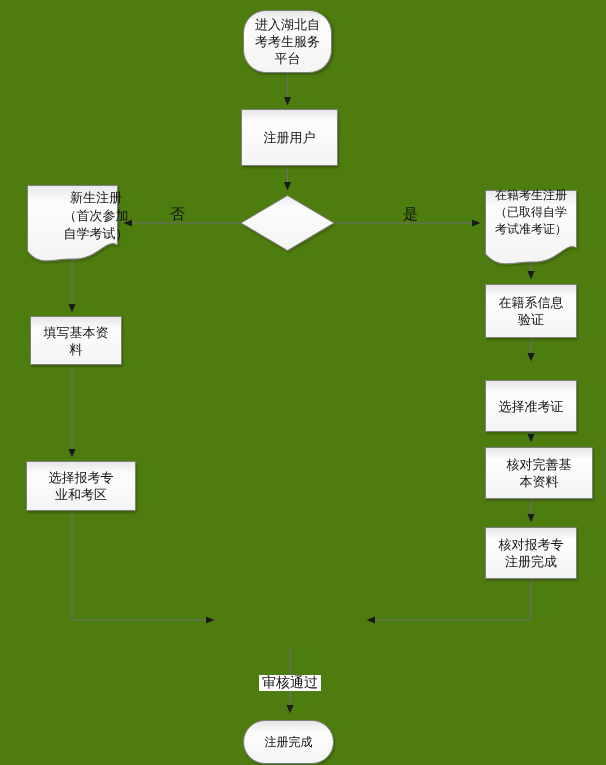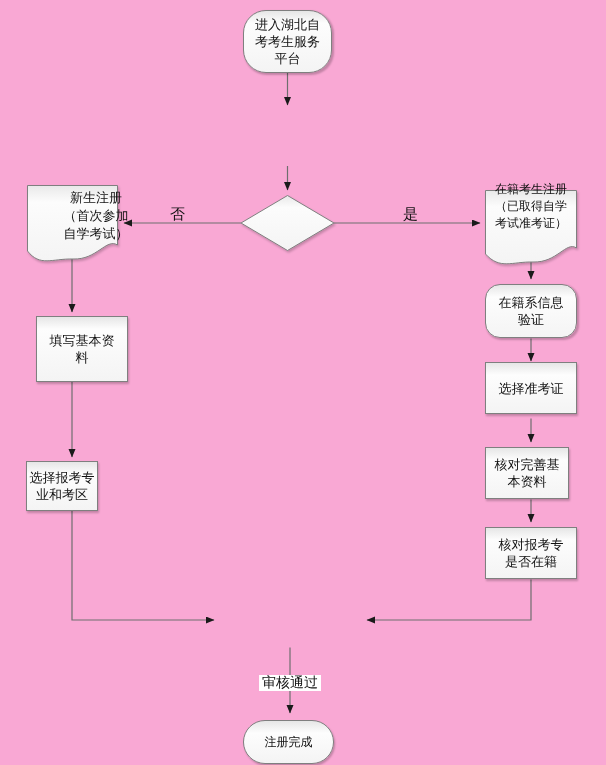--- a/index.html
+++ b/index.html
@@ -1,19 +1,19 @@
 <!DOCTYPE html>
 <html><head>
 <meta charset="utf-8">
 <style>
   html,body{margin:0;padding:0;background:#ffffff;}
   #canvas{
     position:relative;
     width:606px;height:765px;
-    background:#f9a8d4;
+    background:#4d7c0f;
     font-family:"Liberation Serif","DejaVu Serif",serif;
     color:#111111;
     overflow:hidden;
     text-decoration:underline;
   }
   #connector-layer{position:absolute;left:0;top:0;z-index:0;}
   .node{
     position:absolute;z-index:1;box-sizing:border-box;
     border:1px solid #7f7f7f;
     background:linear-gradient(180deg,#e6e6e6 0px,#fdfdfd 12px,#f4f4f4 100%);
@@ -82,49 +82,50 @@
       <polygon points="287.5,195.5 334,223 287.5,250.5 241,223" fill="url(#shapeGrad)" stroke="#7f7f7f" stroke-width="1"></polygon>
       <path d="M27.5,185.5 L117.5,185.5 L117.5,245 C106,238 97,260 73,259 C52,258.5 40,267 27.5,251 Z" fill="url(#shapeGrad)" stroke="#7f7f7f" stroke-width="1"></path>
       <path d="M485.5,190.5 L576.5,190.5 L576.5,248 C566,241 557,263 533,262 C512,261.5 500,270 485.5,254 Z" fill="url(#shapeGrad)" stroke="#7f7f7f" stroke-width="1"></path>
     </g>
   </svg>
 
   <div class="node terminator" style="left:243px;top:10px;width:89px;height:63px;">进入湖北自
 考考生服务
 平台</div>
 
+  <div class="node" style="left:241px;top:109px;width:97px;height:57px;">注册用户</div>
 
 
   <span class="edge-label" style="left:170px;top:206px;">否</span>
 
   <span class="edge-label" style="left:403px;top:206px;">是</span>
 
   <div class="overlay doc-text" style="left:27px;top:187px;width:108px;height:58px;margin-left:15px;">新生注册
 （首次参加
 自学考试）</div>
 
-  <div class="overlay doc-text small" style="left:486px;top:178px;width:90px;height:56px;">在籍考生注册
+  <div class="overlay doc-text small" style="left:486px;top:184px;width:90px;height:56px;">在籍考生注册
 （已取得自学
 考试准考证）</div>
 
-  <div class="node" style="left:36px;top:316px;width:92px;height:66px;">填写基本资
+  <div class="node" style="left:30px;top:316px;width:92px;height:49px;">填写基本资
 料</div>
 
-  <div class="node" style="left:26px;top:461px;width:72px;height:50px;">选择报考专
+  <div class="node" style="left:26px;top:461px;width:110px;height:50px;">选择报考专
 业和考区</div>
 
-  <div class="node" style="left:485px;top:284px;width:92px;height:54px;border-radius:15px;">在籍系信息
+  <div class="node" style="left:485px;top:284px;width:92px;height:54px;">在籍系信息
 验证</div>
 
-  <div class="node" style="left:485px;top:362px;width:92px;height:52px;">选择准考证</div>
+  <div class="node" style="left:485px;top:380px;width:92px;height:52px;">选择准考证</div>
 
-  <div class="node" style="left:485px;top:447px;width:84px;height:52px;">核对完善基
+  <div class="node" style="left:485px;top:447px;width:108px;height:52px;">核对完善基
 本资料</div>
 
   <div class="node" style="left:485px;top:527px;width:92px;height:52px;">核对报考专
-是否在籍</div>
+注册完成</div>
 
 
   <span class="edge-label on-line" style="left:290px;top:675px;">审核通过</span>
 
   <div class="node terminator" style="left:243px;top:720px;width:91px;height:44px;border-radius:22px;font-size:12px;">注册完成</div>
 
 </div>
 
 </body></html>

